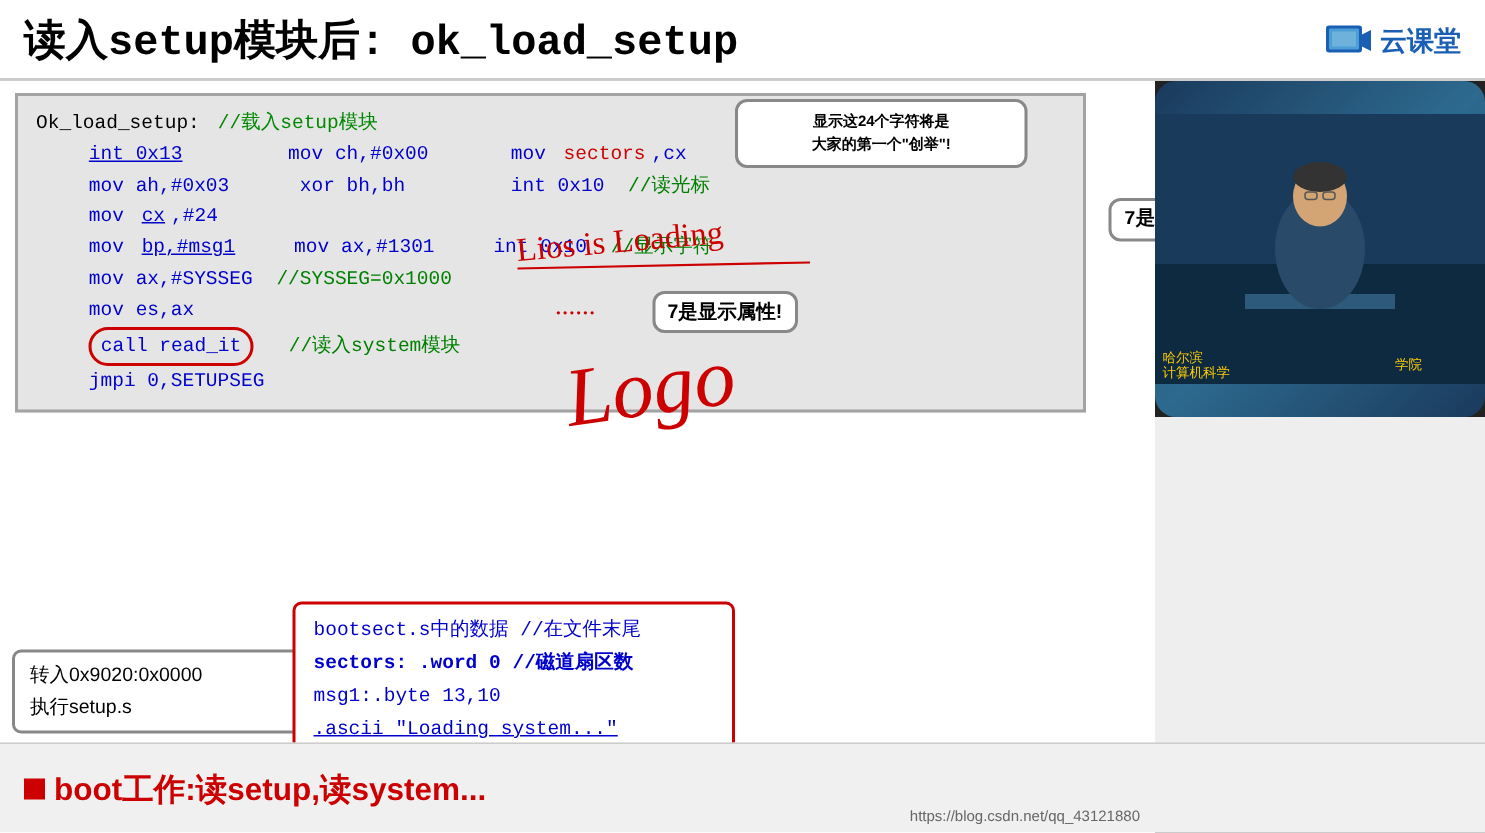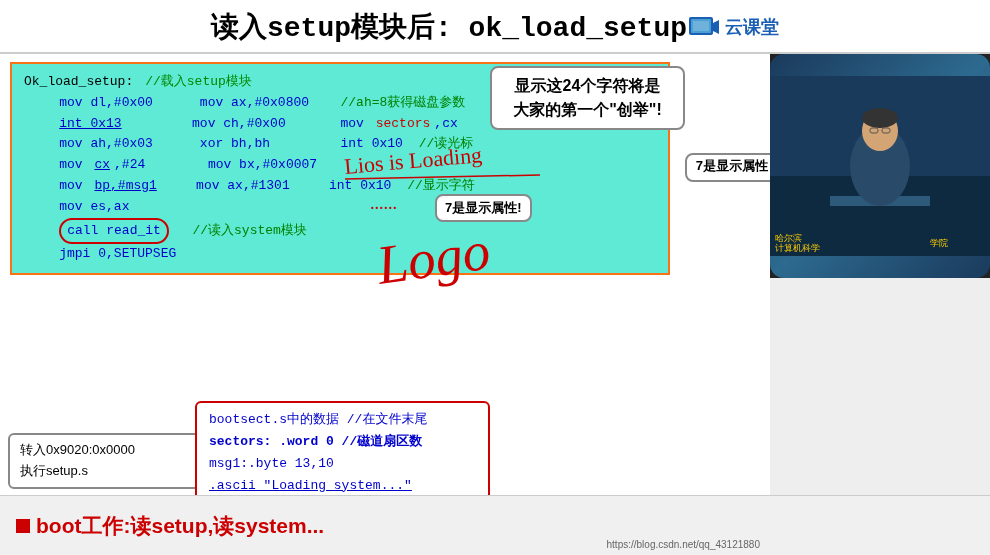--- a/index.html
+++ b/index.html
@@ -9,21 +9,21 @@
       background: #fff;
       font-family: Arial, sans-serif;
       overflow: hidden;
       position: relative;
     }
 
     
     .header {
       display: flex;
       align-items: center;
-      justify-content: center;
+      justify-content: space-between;
       padding: 8px 16px 6px 16px;
       border-bottom: 2px solid #ccc;
     }
     .header-title {
       font-size: 28px;
       font-weight: bold;
       color: #000;
       font-family: Arial, sans-serif;
     }
     .header-title span {
@@ -53,28 +53,28 @@
 
     
     .code-panel {
       flex: 1;
       padding: 8px 10px;
       position: relative;
     }
 
     
     .code-box {
-      border: 2px solid #f97316;
+      border: 2px solid #a3a3a3;
       padding: 8px 12px;
       font-family: 'Courier New', monospace;
       font-size: 13px;
       line-height: 1.6;
-      background: #5eead4;
-      position: relative;
-      width: 660px;
+      background: #e5e5e5;
+      position: relative;
+      width: 714px;
     }
 
     .code-line {
       display: flex;
       align-items: baseline;
       gap: 4px;
       white-space: pre;
     }
 
     
@@ -153,28 +153,20 @@
 <div class="main">
 
   <div class="code-panel">
     <div class="code-box">
 
       <div class="code-line">
         <span style="color:#000;">Ok_load_setup:</span>
         <span style="margin-left:8px;"><span style="color:#008800;">//载入setup模块</span></span>
       </div>
 
-      <div class="code-line">
-        <span>    </span>
-        <span style="color:#0000cc;">mov dl,#0x00</span>
-        <span>     </span>
-        <span style="color:#0000cc;">mov ax,#0x0800</span>
-        <span>   </span>
-        <span style="color:#008000;">//ah=8获得磁盘参数</span>
-      </div>
 
       <div class="code-line">
         <span>    </span>
         <span style="color:#0000cc;text-decoration:underline;">int 0x13</span>
         <span>        </span>
         <span style="color:#0000cc;">mov ch,#0x00</span>
         <span>      </span>
         <span style="color:#0000cc;">mov </span><span style="color:#cc0000;">sectors</span><span style="color:#0000cc;">,cx</span>
       </div>
 
@@ -186,56 +178,61 @@
         <span>        </span>
         <span style="color:#0000cc;">int 0x10</span>
         <span> </span>
         <span style="color:#008000;">//读光标</span>
       </div>
 
       <div class="code-line" style="position:relative;">
         <span>    </span>
         <span style="color:#0000cc;">mov </span><span style="color:#0000cc;text-decoration:underline;">cx</span><span style="color:#0000cc;">,#24</span>
         <span>       </span>
-        <span style="color:#0000cc;">mov bx,#0x0007</span>
         
         <span style="position:absolute; right:-130px; top:-2px; font-size:13px; font-weight:bold; border:2px solid #888; border-radius:8px; background:#fff; padding:2px 8px; white-space:nowrap;">7是显示属性!</span>
       </div>
 
       <div class="code-line">
         <span>    </span>
         <span style="color:#0000cc;">mov </span><span style="color:#0000cc;text-decoration:underline;">bp,#msg1</span>
         <span>    </span>
         <span style="color:#0000cc;">mov ax,#1301</span>
         <span>    </span>
         <span style="color:#0000cc;">int 0x10</span>
         <span> </span>
         <span style="color:#008000;">//显示字符</span>
       </div>
 
+      <div class="code-line">
+        <span>    </span>
+        <span style="color:#0000cc;">mov ax,#SYSSEG</span>
+        <span> </span>
+        <span style="color:#008000;">//SYSSEG=0x1000</span>
+      </div>
 
       <div class="code-line">
         <span>    </span>
         <span style="color:#0000cc;">mov es,ax</span>
       </div>
 
       <div class="code-line">
         <span>    </span>
         <span class="call-circle">call read_it</span>
         <span>  </span>
         <span style="color:#008000;">//读入system模块</span>
       </div>
 
       <div class="code-line">
         <span>    </span>
         <span style="color:#0000cc;">jmpi 0,SETUPSEG</span>
       </div>
     </div>
 
-    <div style="position:absolute; top:12px; left:490px; border:2px solid #888; border-radius:8px; background:#fff; padding:6px 10px; font-size:16px; font-weight:bold; line-height:1.5; width:195px; text-align:center;">
+    <div style="position:absolute; top:12px; left:490px; border:2px solid #888; border-radius:8px; background:#fff; padding:6px 10px; font-size:10px; font-weight:bold; line-height:1.5; width:195px; text-align:center;">
       <span>显示这24个字符将是</span><br>
       <span>大家的第一个"创举"!</span>
     </div>
 
     <div style="position:absolute; top:140px; left:435px; border:2px solid #888; border-radius:8px; background:#fff; padding:3px 8px; font-size:13px; font-weight:bold;">
       <span>7是显示属性!</span>
     </div>
 
     <div class="handwriting-area" style="right:210px; top:80px; width:220px; height:200px; position:absolute;">
       <svg width="220" height="200" viewBox="0 0 220 200">

